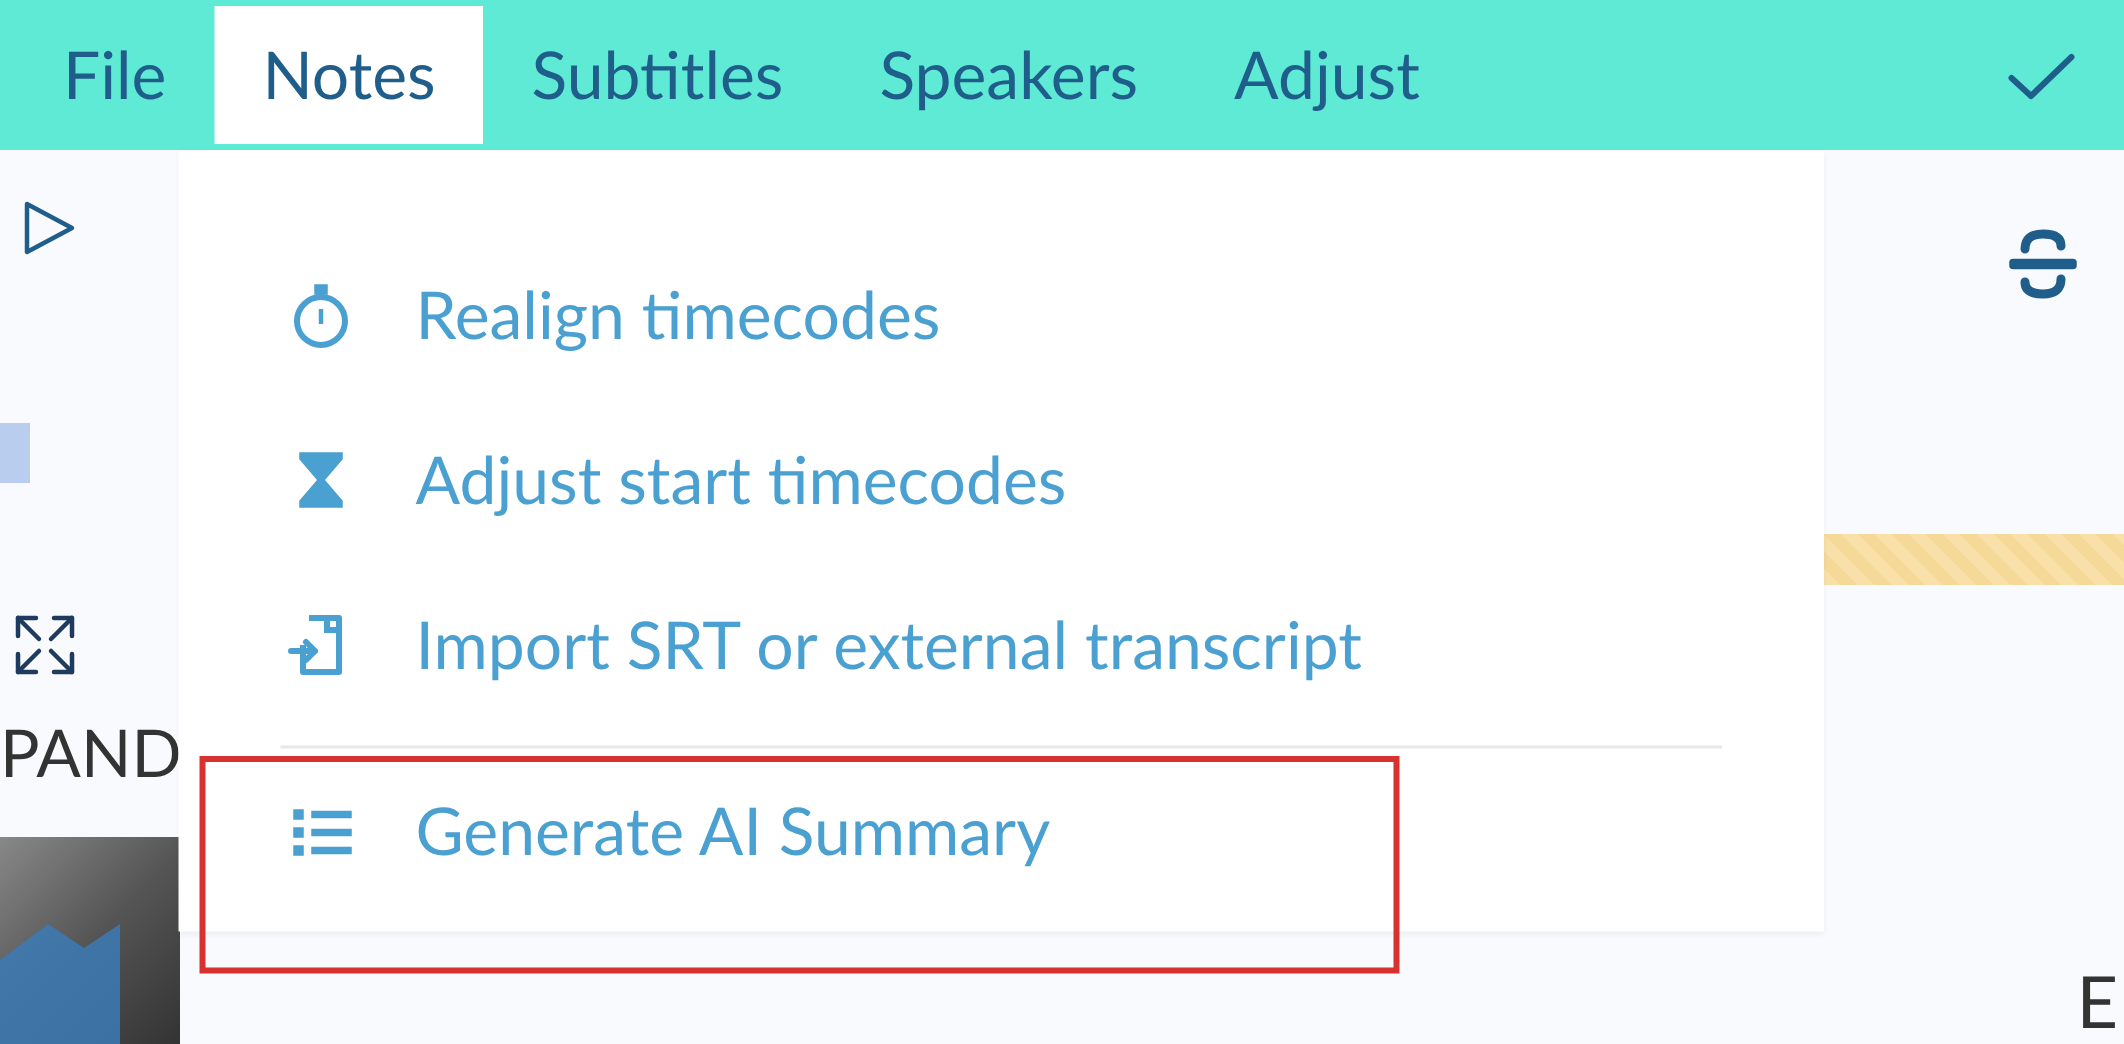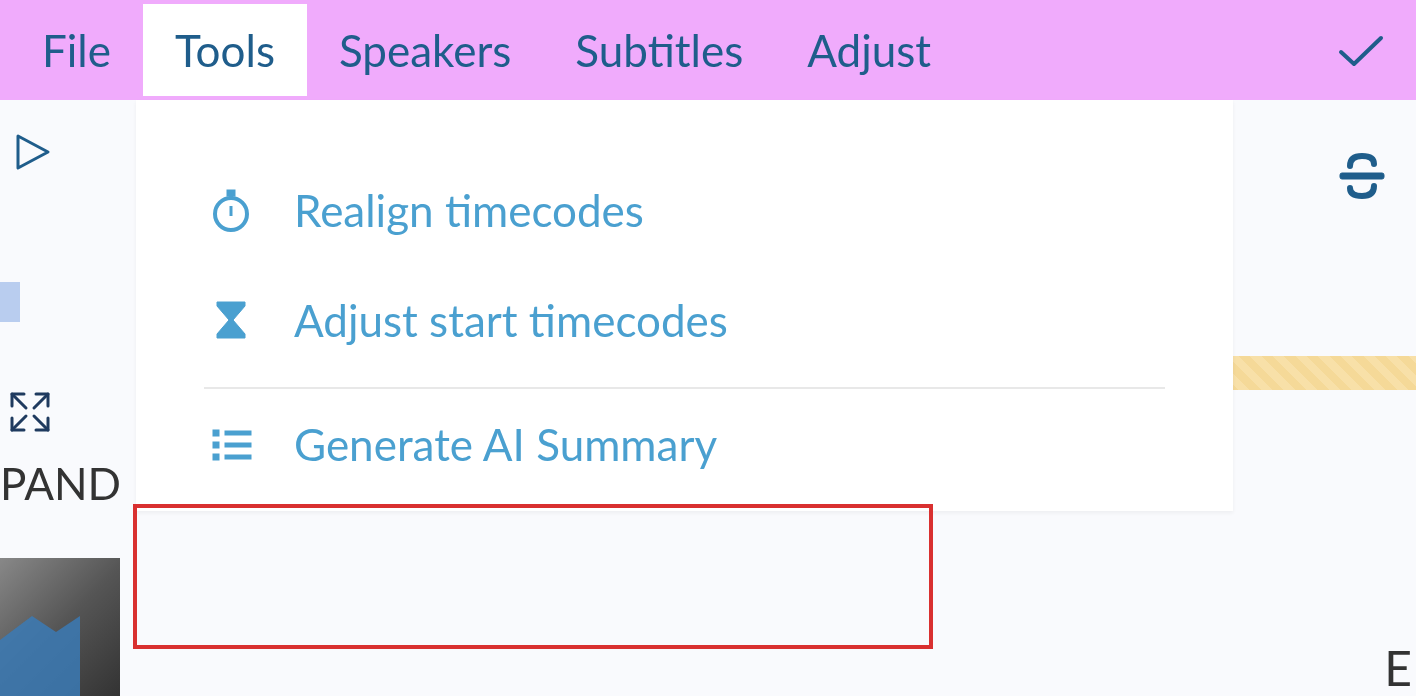--- a/index.html
+++ b/index.html
@@ -13,21 +13,21 @@
       width: 1416px;
       height: 696px;
       overflow: hidden;
       position: relative;
     }
     .menubar {
       display: flex;
       align-items: center;
       height: 100px;
       padding-left: 10px;
-      background: #f0abfc;
+      background: #5eead4;
       position: relative;
       z-index: 5;
       text-align: right;
     }
     .menu-item {
       font-size: 44px;
       color: #1f5d8b;
       padding: 20px 32px;
       cursor: pointer;
       font-weight: 400;
@@ -89,21 +89,21 @@
       right: 0;
       top: 356px;
       width: 200px;
       height: 34px;
       background: repeating-linear-gradient(45deg, #f8e0a8, #f8e0a8 8px, #f5d998 8px, #f5d998 16px);
       z-index: 1;
     }
     .side-content {
       position: absolute;
       left: 0;
-      top: 390px;
+      top: 408px;
       z-index: 1;
     }
     .expand-icon {
       width: 44px;
       height: 44px;
       stroke: #1f3a5f;
       stroke-width: 3;
       fill: none;
       margin-left: 8px;
       margin-bottom: 20px;
@@ -139,21 +139,21 @@
       position: absolute;
       right: 0;
       bottom: 0;
       font-size: 48px;
       color: #333;
       z-index: 1;
       padding-right: 4px;
     }
     .dropdown {
       position: absolute;
-      left: 136px;
+      left: 119px;
       top: 100px;
       width: 1097px;
       background: #ffffff;
       box-shadow: 0 2px 4px rgba(0,0,0,0.05);
       z-index: 10;
       padding: 55px 0 0 0;
     }
     .dropdown-item {
       display: flex;
       align-items: center;
@@ -198,23 +198,23 @@
       border: 4px solid #d93030;
       z-index: 20;
       pointer-events: none;
     }
   </style>
 </head>
 <body>
 
 <div class="menubar">
   <div class="menu-item">File</div>
-  <div class="menu-item active">Tools</div>
+  <div class="menu-item active">Notes</div>
+  <div class="menu-item">Subtitles</div>
   <div class="menu-item">Speakers</div>
-  <div class="menu-item">Subtitles</div>
   <div class="menu-item">Adjust</div>
   <div class="check-area">
     <svg class="check-icon" viewBox="0 0 50 40">
       <path d="M5 22 L18 34 L45 8" stroke-linecap="round" stroke-linejoin="round"></path>
     </svg>
   </div>
 </div>
 
 <div class="toolbar-row">
   <svg class="play-icon" viewBox="0 0 44 44">
@@ -258,20 +258,30 @@
     <span class="label">Realign timecodes</span>
   </div>
   <div class="dropdown-item">
     <span class="icon-wrap">
       <svg viewBox="0 0 48 48">
         <path d="M10 6 L38 6 L38 10 L26 24 L38 38 L38 42 L10 42 L10 38 L22 24 L10 10 Z" fill="#4aa0d0"></path>
       </svg>
     </span>
     <span class="label">Adjust start timecodes</span>
   </div>
+  <div class="dropdown-item">
+    <span class="icon-wrap">
+      <svg viewBox="0 0 48 48">
+        <path d="M16 6 L36 6 L36 42 L12 42 L12 24" fill="none" stroke="#4aa0d0" stroke-width="4" stroke-linejoin="round"></path>
+        <path d="M28 6 L28 14 L36 14" fill="none" stroke="#4aa0d0" stroke-width="4"></path>
+        <path d="M4 28 L20 28 M14 22 L20 28 L14 34" fill="none" stroke="#4aa0d0" stroke-width="4" stroke-linecap="round" stroke-linejoin="round"></path>
+      </svg>
+    </span>
+    <span class="label">Import SRT or external transcript</span>
+  </div>
   <div class="divider"></div>
   <div class="dropdown-item dropdown-bottom">
     <span class="icon-wrap">
       <svg viewBox="0 0 48 48">
         <rect x="6" y="10" width="6" height="6" fill="#4aa0d0"></rect>
         <rect x="18" y="11" width="26" height="4" fill="#4aa0d0"></rect>
         <rect x="6" y="22" width="6" height="6" fill="#4aa0d0"></rect>
         <rect x="18" y="23" width="26" height="4" fill="#4aa0d0"></rect>
         <rect x="6" y="34" width="6" height="6" fill="#4aa0d0"></rect>
         <rect x="18" y="35" width="26" height="4" fill="#4aa0d0"></rect>

